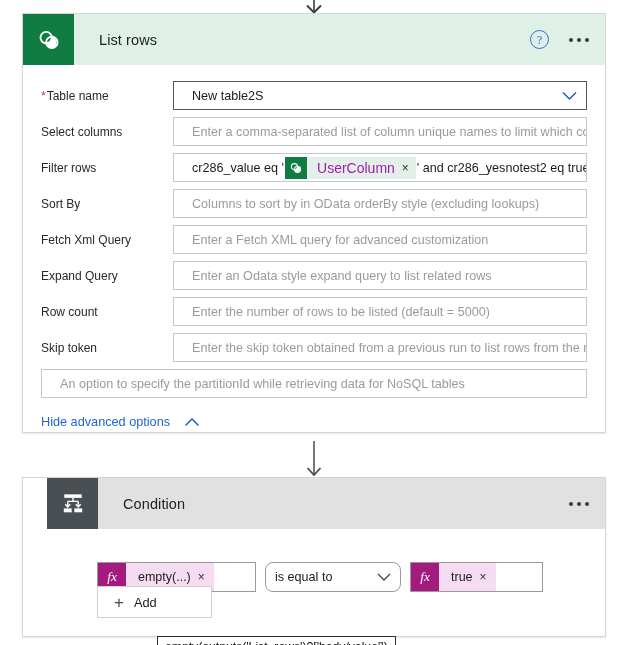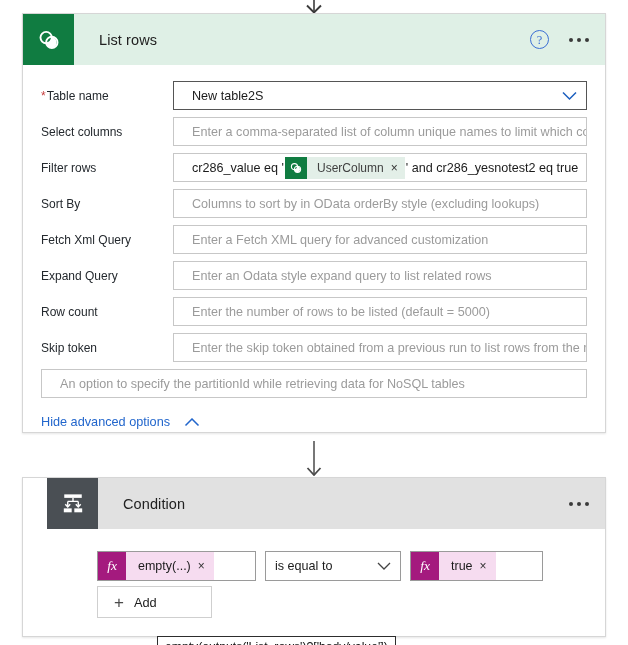--- a/index.html
+++ b/index.html
@@ -110,46 +110,46 @@
     background: #e3efe8;
     height: 22px;
     margin: 0 1px;
     flex: 0 0 auto;
   }
   .token-dv .tk-ico {
     width: 22px; height: 22px; background: #107c41;
     display: flex; align-items: center; justify-content: center;
     flex: 0 0 22px;
   }
-  .token-dv .tk-txt { font-size: 12px; color: #404040; padding: 0 7px 0 10px; }
+  .token-dv .tk-txt { font-size: 14px; color: #a21caf; padding: 0 7px 0 10px; }
   .tk-x { font-size: 12px; color: #333; padding-right: 7px; cursor: pointer; line-height: 1; }
 
   
   .adv {
     display: inline-flex; align-items: center; gap: 14px;
     margin: 12px 0 0 18px;
     color: #2266cc; font-size: 12.7px; cursor: pointer;
   }
 
   
   #card-condition { left: 22px; top: 477px; width: 584px; height: 160px; }
   .hdr-cond { background: #e1e1e1; margin-left: 24px; }
   .hdr-cond .hdr-icon { background: #4a4f54; }
-  .cond-body { padding: 22px 0 0 0; position: relative; height: 109px; }
+  .cond-body { padding: 33px 0 0 0; position: relative; height: 109px; }
   .cond-row {
     display: flex; align-items: center; gap: 9px;
     margin-left: 74px;
   }
   .cbox {
     height: 30px; border: 1px solid #9a9a9a; background: #fff;
     display: flex; align-items: center;
     position: relative;
   }
   #cond-left { width: 159px; padding-left: 0; }
-  #cond-op { width: 136px; padding: 0 9px; font-size: 12.6px; color: #1b1b1b; }
+  #cond-op { width: 136px; padding: 0 9px; font-size: 12.6px; color: #1b1b1b; border-radius: 8px; }
   #cond-right { width: 133px; }
   .token-fx {
     display: inline-flex; align-items: center;
     background: #f6dcf0; height: 28px; flex: 0 0 auto;
   }
   .token-fx .fx-ico {
     width: 28px; height: 28px; background: #a41a7e;
     color: #fff; font-size: 13.5px;
     display: flex; align-items: center; justify-content: center;
     font-family: "Liberation Serif", serif; font-style: italic;

